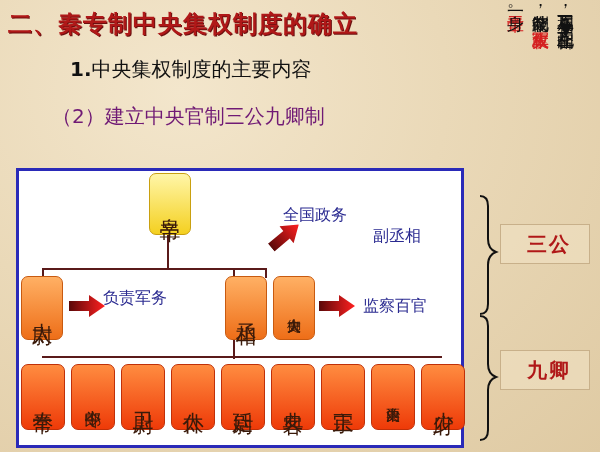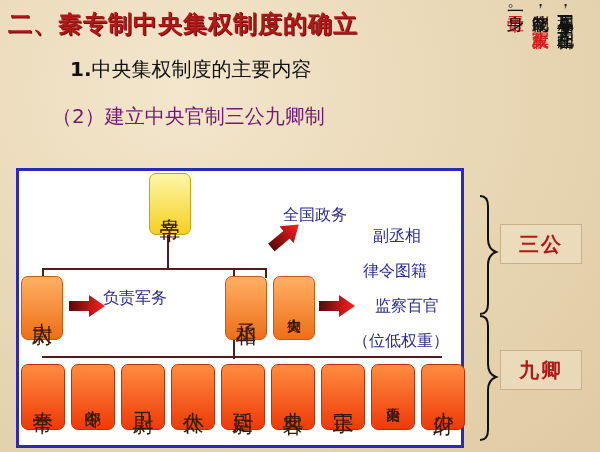--- a/index.html
+++ b/index.html
@@ -35,21 +35,21 @@
   .emperor { background: linear-gradient(#fff6a8, #f4d020); border:1px solid #c9a010; }
   .mid { background: linear-gradient(#ffb064, #ee6e18); border:1px solid #c85a10; }
   .nine { background: linear-gradient(#ff8c40, #ee3a08); border:1px solid #c03008; }
   .line { position:absolute; background:#5a1a1a; }
   .lbl { position:absolute; color:#2a2a90; font-size:16px; white-space:nowrap; }
   .arrow { position:absolute; width:36px; height:22px; }
   .bracket { position:absolute; }
   .tag {
     position:absolute; left:500px; width:80px; height:38px; border:1px solid #c8b08a;
     background: rgba(240,225,195,0.6); color:#b01818; font-weight:bold; font-size:20px;
-    display:flex; align-items:center; justify-content:center; letter-spacing:2px;
+    display:flex; align-items:center; justify-content:center; letter-spacing:2px;padding-left:8px;
   }
 </style>
 </head>
 <body>
 
 <div class="abs title">二、秦专制中央集权制度的确立</div>
 <div class="abs subtitle"><b>1.</b><span>中央集权制度的主要内容</span></div>
 <div class="abs section">（2）建立中央官制三公九卿制</div>
 
 <div>
@@ -86,23 +86,21 @@
   <div class="node mid" style="left:254px;top:105px;width:42px;height:64px;font-size:14px;line-height:15px;letter-spacing:0;">御史大夫</div>
   <svg class="arrow" style="left:248px;top:54px;transform:rotate(-40deg);" viewBox="0 0 36 22">
       <polygon points="0,6 20,6 20,0 36,11 20,22 20,16 0,16" fill="url(#ga)"></polygon>
     </svg>
   <div class="lbl" style="left:264px;top:34px;">全国政务</div>
 
   <svg class="arrow" style="left:300px;top:124px;" viewBox="0 0 36 22">
       <polygon points="0,6 20,6 20,0 36,11 20,22 20,16 0,16" fill="url(#ga)"></polygon>
     </svg>
   <div class="lbl" style="left:354px;top:55px;font-family:Liberation Mono, monospace;">副丞相</div>
-  <div class="lbl" style="left:344px;top:90px;">律令图籍</div>
-  <div class="lbl" style="left:344px;top:125px;margin-left:12px;">监察百官</div>
-  <div class="lbl" style="left:334px;top:160px;">（位低权重）</div>
+  <div class="lbl" style="left:344px;top:125px;">监察百官</div>
 
   <div class="node nine" style="left:2px;top:193px;width:44px;height:66px;">奉常</div>
   <div class="node nine" style="left:52px;top:193px;width:44px;height:66px;font-size:17px;line-height:19px;letter-spacing:0;">郎中令</div>
   <div class="node nine" style="left:102px;top:193px;width:44px;height:66px;">卫尉</div>
   <div class="node nine" style="left:152px;top:193px;width:44px;height:66px;">太仆</div>
   <div class="node nine" style="left:202px;top:193px;width:44px;height:66px;">廷尉</div>
   <div class="node nine" style="left:252px;top:193px;width:44px;height:66px;">典客</div>
   <div class="node nine" style="left:302px;top:193px;width:44px;height:66px;">宗正</div>
   <div class="node nine" style="left:352px;top:193px;width:44px;height:66px;font-size:14px;line-height:15px;letter-spacing:0;">治粟内史</div>
   <div class="node nine" style="left:402px;top:193px;width:44px;height:66px;">少府</div>

